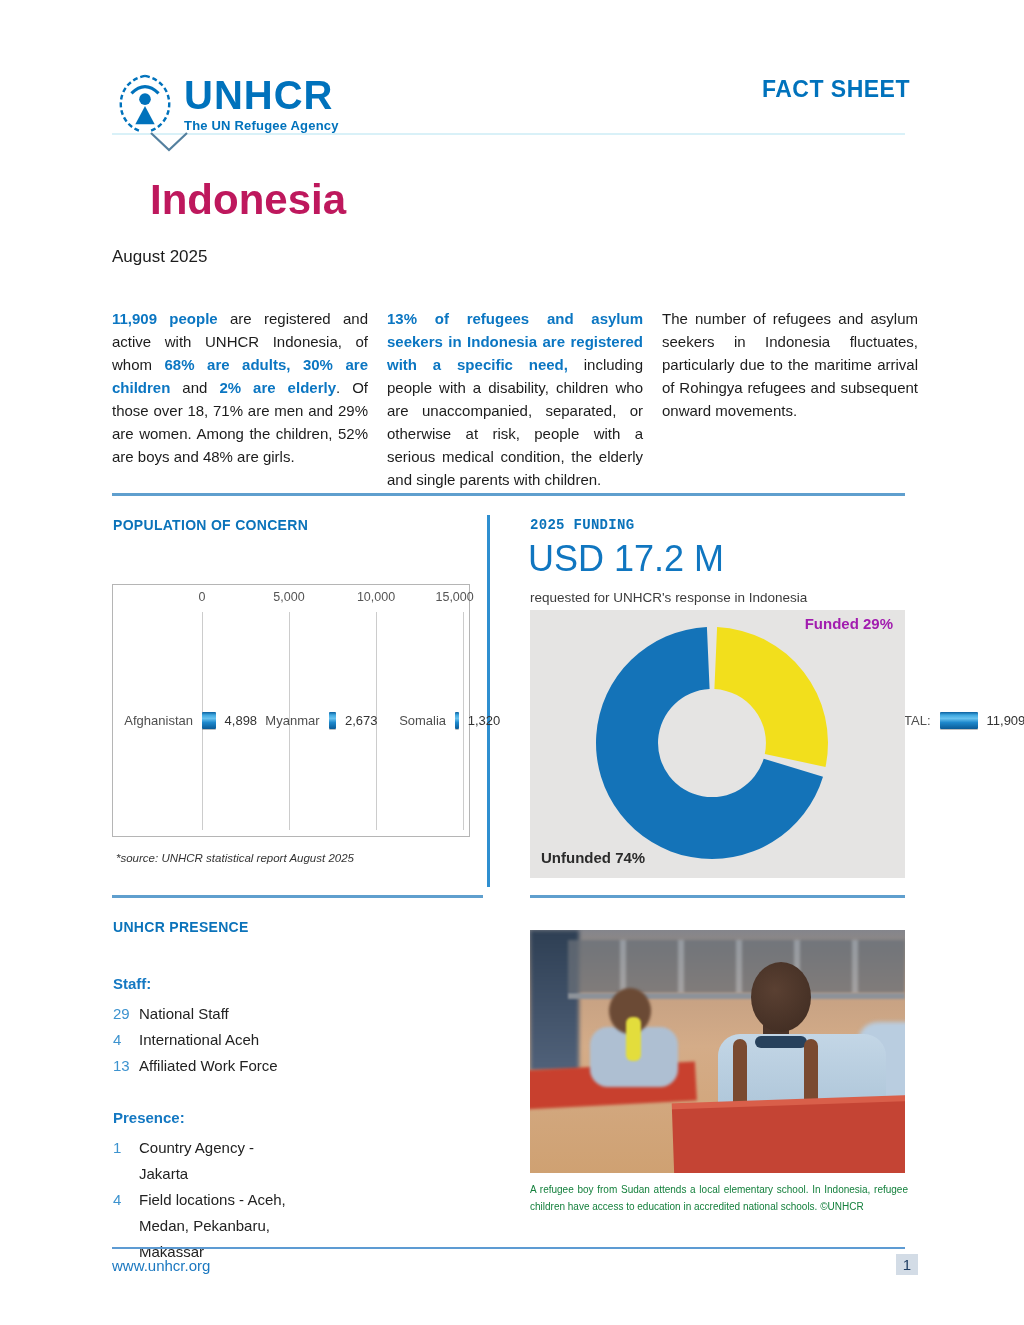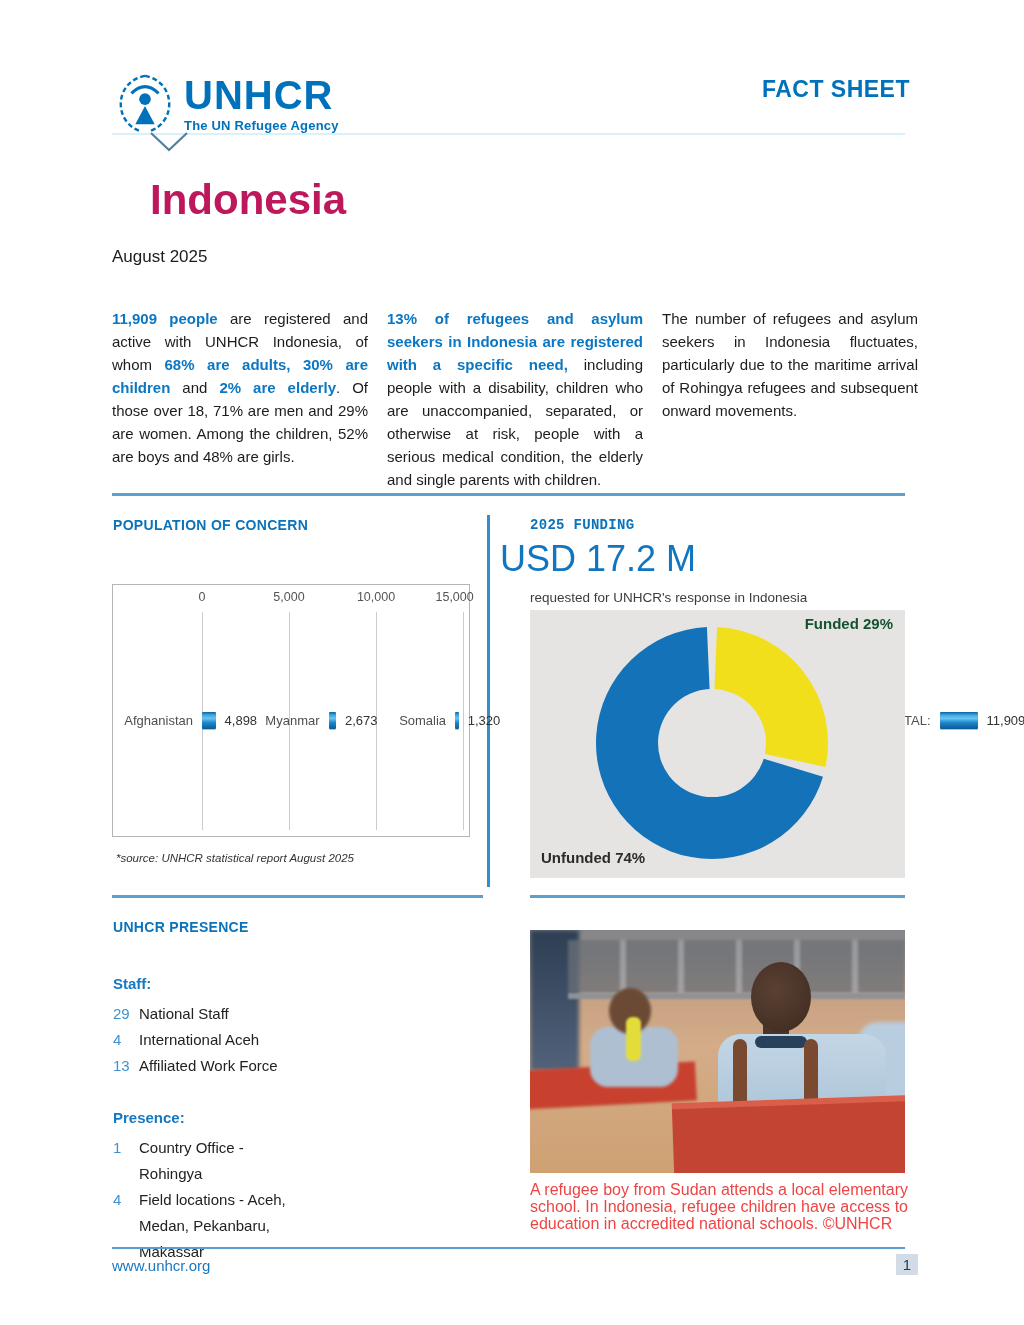--- a/index.html
+++ b/index.html
@@ -51,25 +51,25 @@
            text-align:right;font-size:13px;color:#4f4f4f;}
   .bar-track{flex:1;display:flex;align-items:center;position:relative;}
   .bar{height:17px;flex:0 0 auto;border-radius:1px;
        background:linear-gradient(180deg,#0b5f9e 0%,#3fa8e0 18%,#6ac3ef 38%,#1e88cc 62%,#0a5a96 100%);
        box-shadow:0 1px 0 rgba(0,0,0,.25);}
   .bar-val{margin-left:9px;font-size:13px;color:#333;}
   .chart-src{position:absolute;left:116px;top:852px;font-size:11.5px;font-style:italic;color:#333;}
 
   
   .fund-h{position:absolute;left:530px;top:517px;font-family:Liberation Mono, monospace;}
-  .fund-usd{position:absolute;left:500px;top:538px;font-size:36px;color:#1076c0;}
+  .fund-usd{position:absolute;left:528px;top:538px;font-size:36px;color:#1076c0;}
   .fund-sub{position:absolute;left:530px;top:590px;font-size:13.5px;color:#3c3c3c;}
   .donut-box{position:absolute;left:530px;top:610px;width:375px;height:268px;background:#E5E4E3;}
   .donut-box svg{position:absolute;left:0;top:0;}
-  .lbl-funded{position:absolute;right:12px;top:5px;font-size:15px;font-weight:bold;color:#14532d;}
+  .lbl-funded{position:absolute;right:12px;top:5px;font-size:15px;font-weight:bold;color:#a21caf;}
   .lbl-unfunded{position:absolute;left:11px;bottom:12px;font-size:15px;font-weight:bold;color:#2b2b2b;}
 
   .rule-left{left:112px;top:895px;width:371px;}
   .rule-right{left:530px;top:895px;width:375px;}
 
   
   .presence{position:absolute;left:113px;top:919px;width:390px;}
   .sub-h{font-size:15px;font-weight:bold;color:#1478c2;}
   .staff-h{margin-top:40px;}
   .p-list{margin-top:9px;}
@@ -104,22 +104,22 @@
                background:radial-gradient(circle at 40% 40%,#5a4032,#3d2a20);filter:blur(.4px);}
   .ph-boy-neck{left:62%;top:39%;width:26px;height:16px;background:#4a3328;filter:blur(.5px);}
   .ph-boy-shirt{left:50%;top:43%;width:168px;height:96px;border-radius:22px;
                 background:linear-gradient(180deg,#c3d6e6,#a9c2d6);filter:blur(.4px);}
   .ph-collar{left:60%;top:43.5%;width:52px;height:12px;border-radius:6px;background:#27415c;}
   .ph-strap-l{left:54%;top:45%;width:14px;height:70px;border-radius:7px;background:#7a4a30;filter:blur(.5px);}
   .ph-strap-r{left:73%;top:45%;width:14px;height:70px;border-radius:7px;background:#7a4a30;filter:blur(.5px);}
   .ph-arms{left:47%;top:72%;width:200px;height:30px;border-radius:15px;background:#5b3d2b;filter:blur(.5px);}
   .ph-watch{left:62%;top:71.5%;width:16px;height:16px;border-radius:50%;
             background:#d8d8d0;border:2px solid #8a8a80;}
-  .caption{position:absolute;left:530px;top:1181px;width:378px;font-size:16px;
-           line-height:17px;text-align:justify;color:#ef4444;}
+  .caption{position:absolute;left:530px;top:1181px;width:378px;font-size:10px;
+           line-height:17px;text-align:justify;color:#15803d;}
 
   
   .foot-line{position:absolute;left:112px;top:1247px;width:793px;height:2px;background:#5d9bd3;}
   .foot-url{position:absolute;left:112px;top:1257px;font-size:15px;color:#1b78c0;text-decoration:none;}
   .foot-page{position:absolute;right:106px;top:1254px;background:#d3dce6;color:#1f3d63;
              font-size:15px;padding:2px 7px;}
 </style>
 </head>
 <body>
 
@@ -263,21 +263,21 @@
         </div>
         <div class="p-row">
           <div class="p-num">13</div>
           <div class="p-lab">Affiliated Work Force</div>
         </div>
       </div>
     <div class="sub-h pres-h">Presence:</div>
     <div class="p-list">
         <div class="p-row">
           <div class="p-num">1</div>
-          <div class="p-lab">Country Office - Rohingya</div>
+          <div class="p-lab">Country Agency - Jakarta</div>
         </div>
         <div class="p-row">
           <div class="p-num">4</div>
           <div class="p-lab">Field locations - Aceh, Medan, Pekanbaru, Makassar</div>
         </div>
       </div>
   </div>
 
   <div class="photo">
     <div class="ph-curtain"></div>

